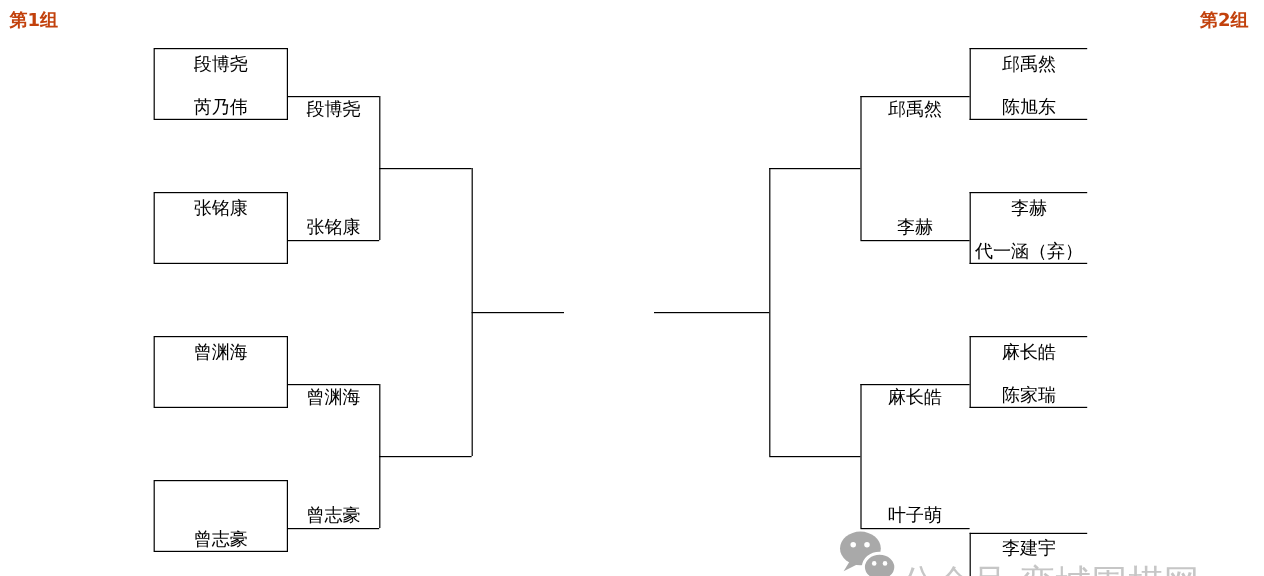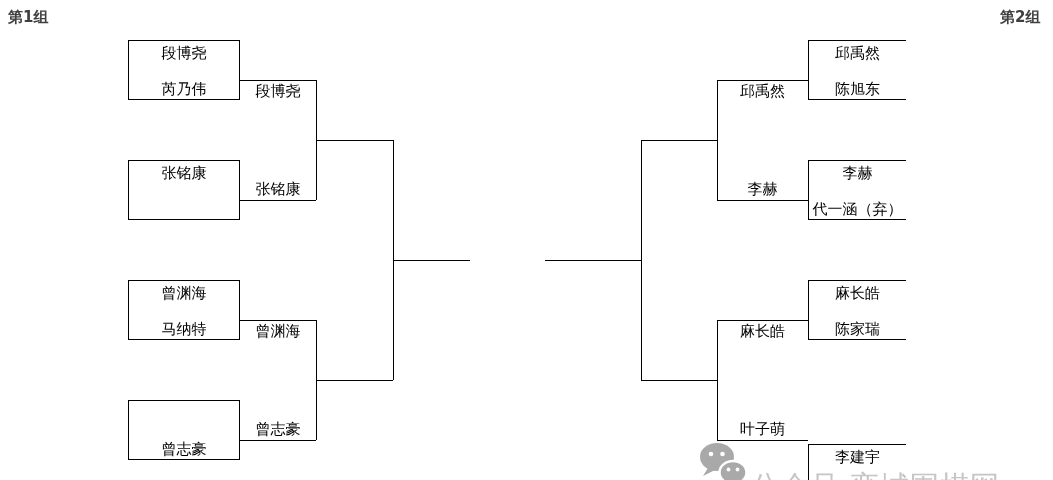--- a/index.html
+++ b/index.html
@@ -8,21 +8,21 @@
     background:#ffffff;
   }
   .stage{
     position:relative;
     width:1053px;height:480px;
     background:#ffffff;
     overflow:hidden;
   }
   .group-title{
     position:absolute;
-    font-size:15px;font-weight:bold;color:#404040;
+    font-size:15px;font-weight:bold;color:#c2410c;
     line-height:18px;white-space:nowrap;
     z-index:2;
   }
   .match-box{
     position:absolute;
     width:112px;height:60px;
     border:1px solid #000;
     box-sizing:border-box;
     background:transparent;
     z-index:2;
@@ -98,21 +98,20 @@
 
   <div class="match-box" style="left:128px;top:40px;">
     <div class="pname p1">段博尧</div>
     <div class="pname p2">芮乃伟</div>
   </div>
   <div class="match-box" style="left:128px;top:160px;">
     <div class="pname p1">张铭康</div>
   </div>
   <div class="match-box" style="left:128px;top:280px;">
     <div class="pname p1">曾渊海</div>
-    <div class="pname p2">马纳特</div>
   </div>
   <div class="match-box" style="left:128px;top:400px;">
     <div class="pname p2">曾志豪</div>
   </div>
 
   <div class="hline" style="left:240px;top:80px;width:76px;"></div>
   <div class="hline" style="left:240px;top:200px;width:76px;"></div>
   <div class="hline" style="left:240px;top:320px;width:76px;"></div>
   <div class="hline" style="left:240px;top:440px;width:76px;"></div>
 

